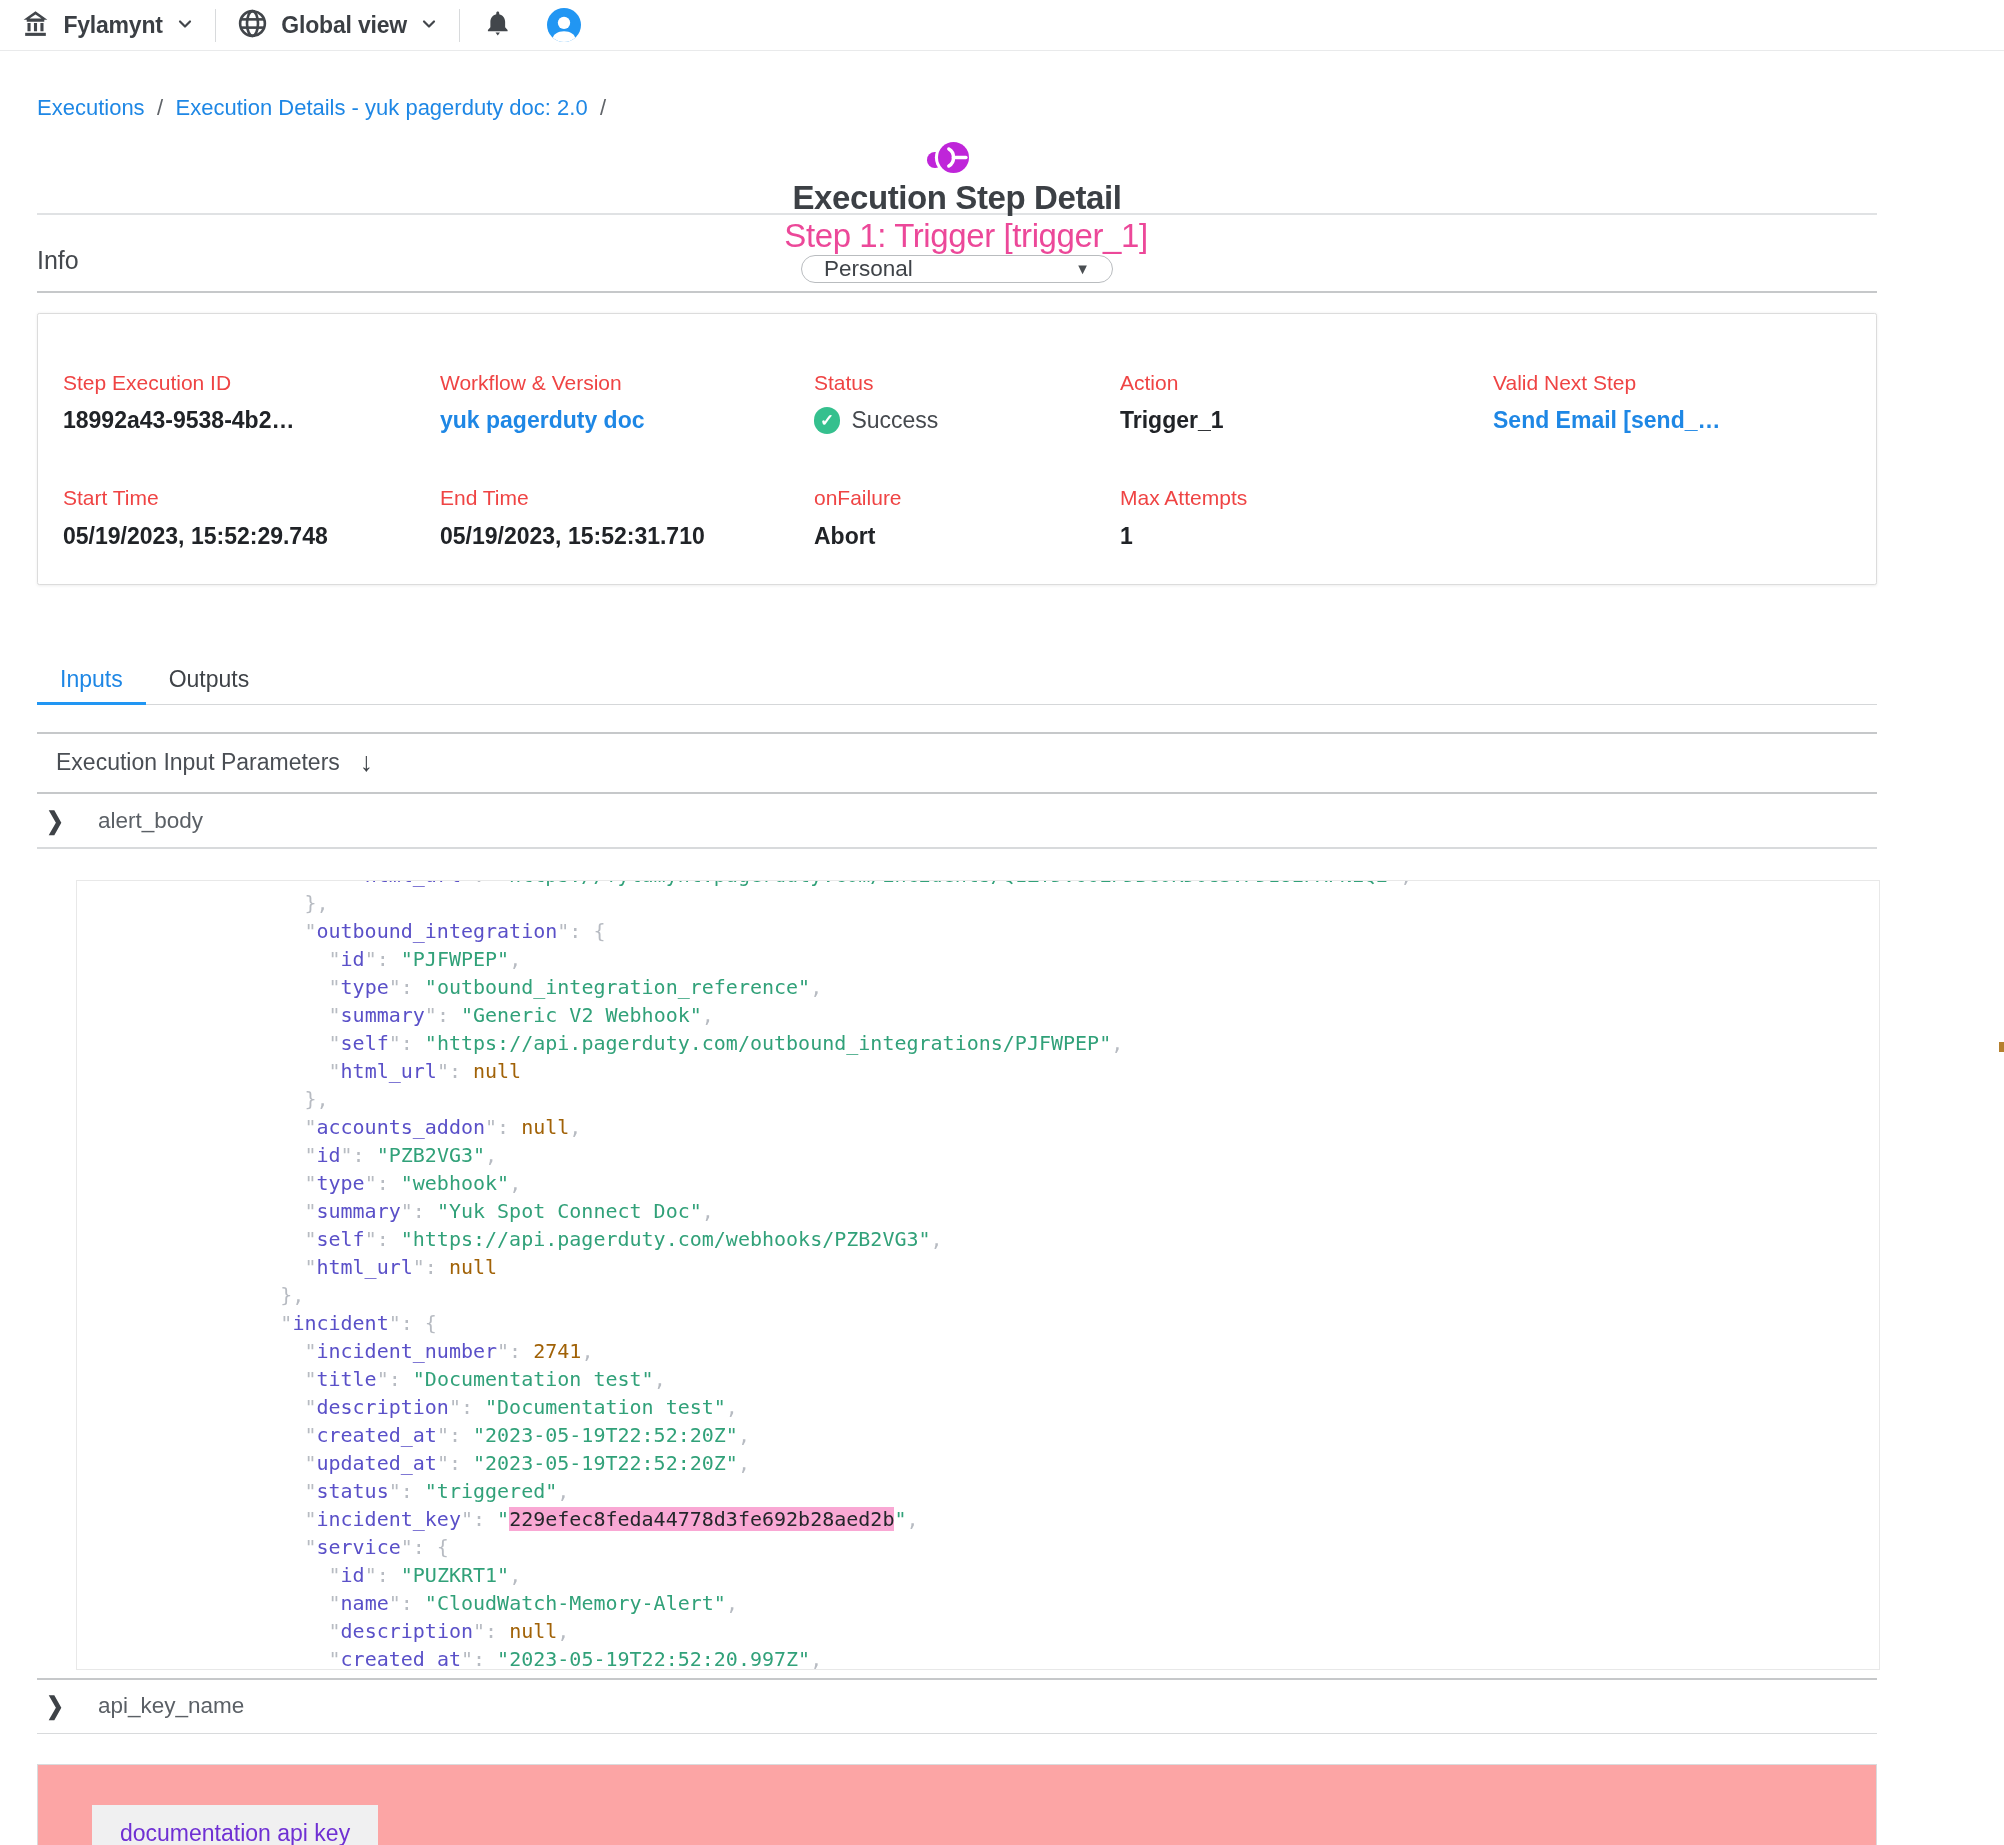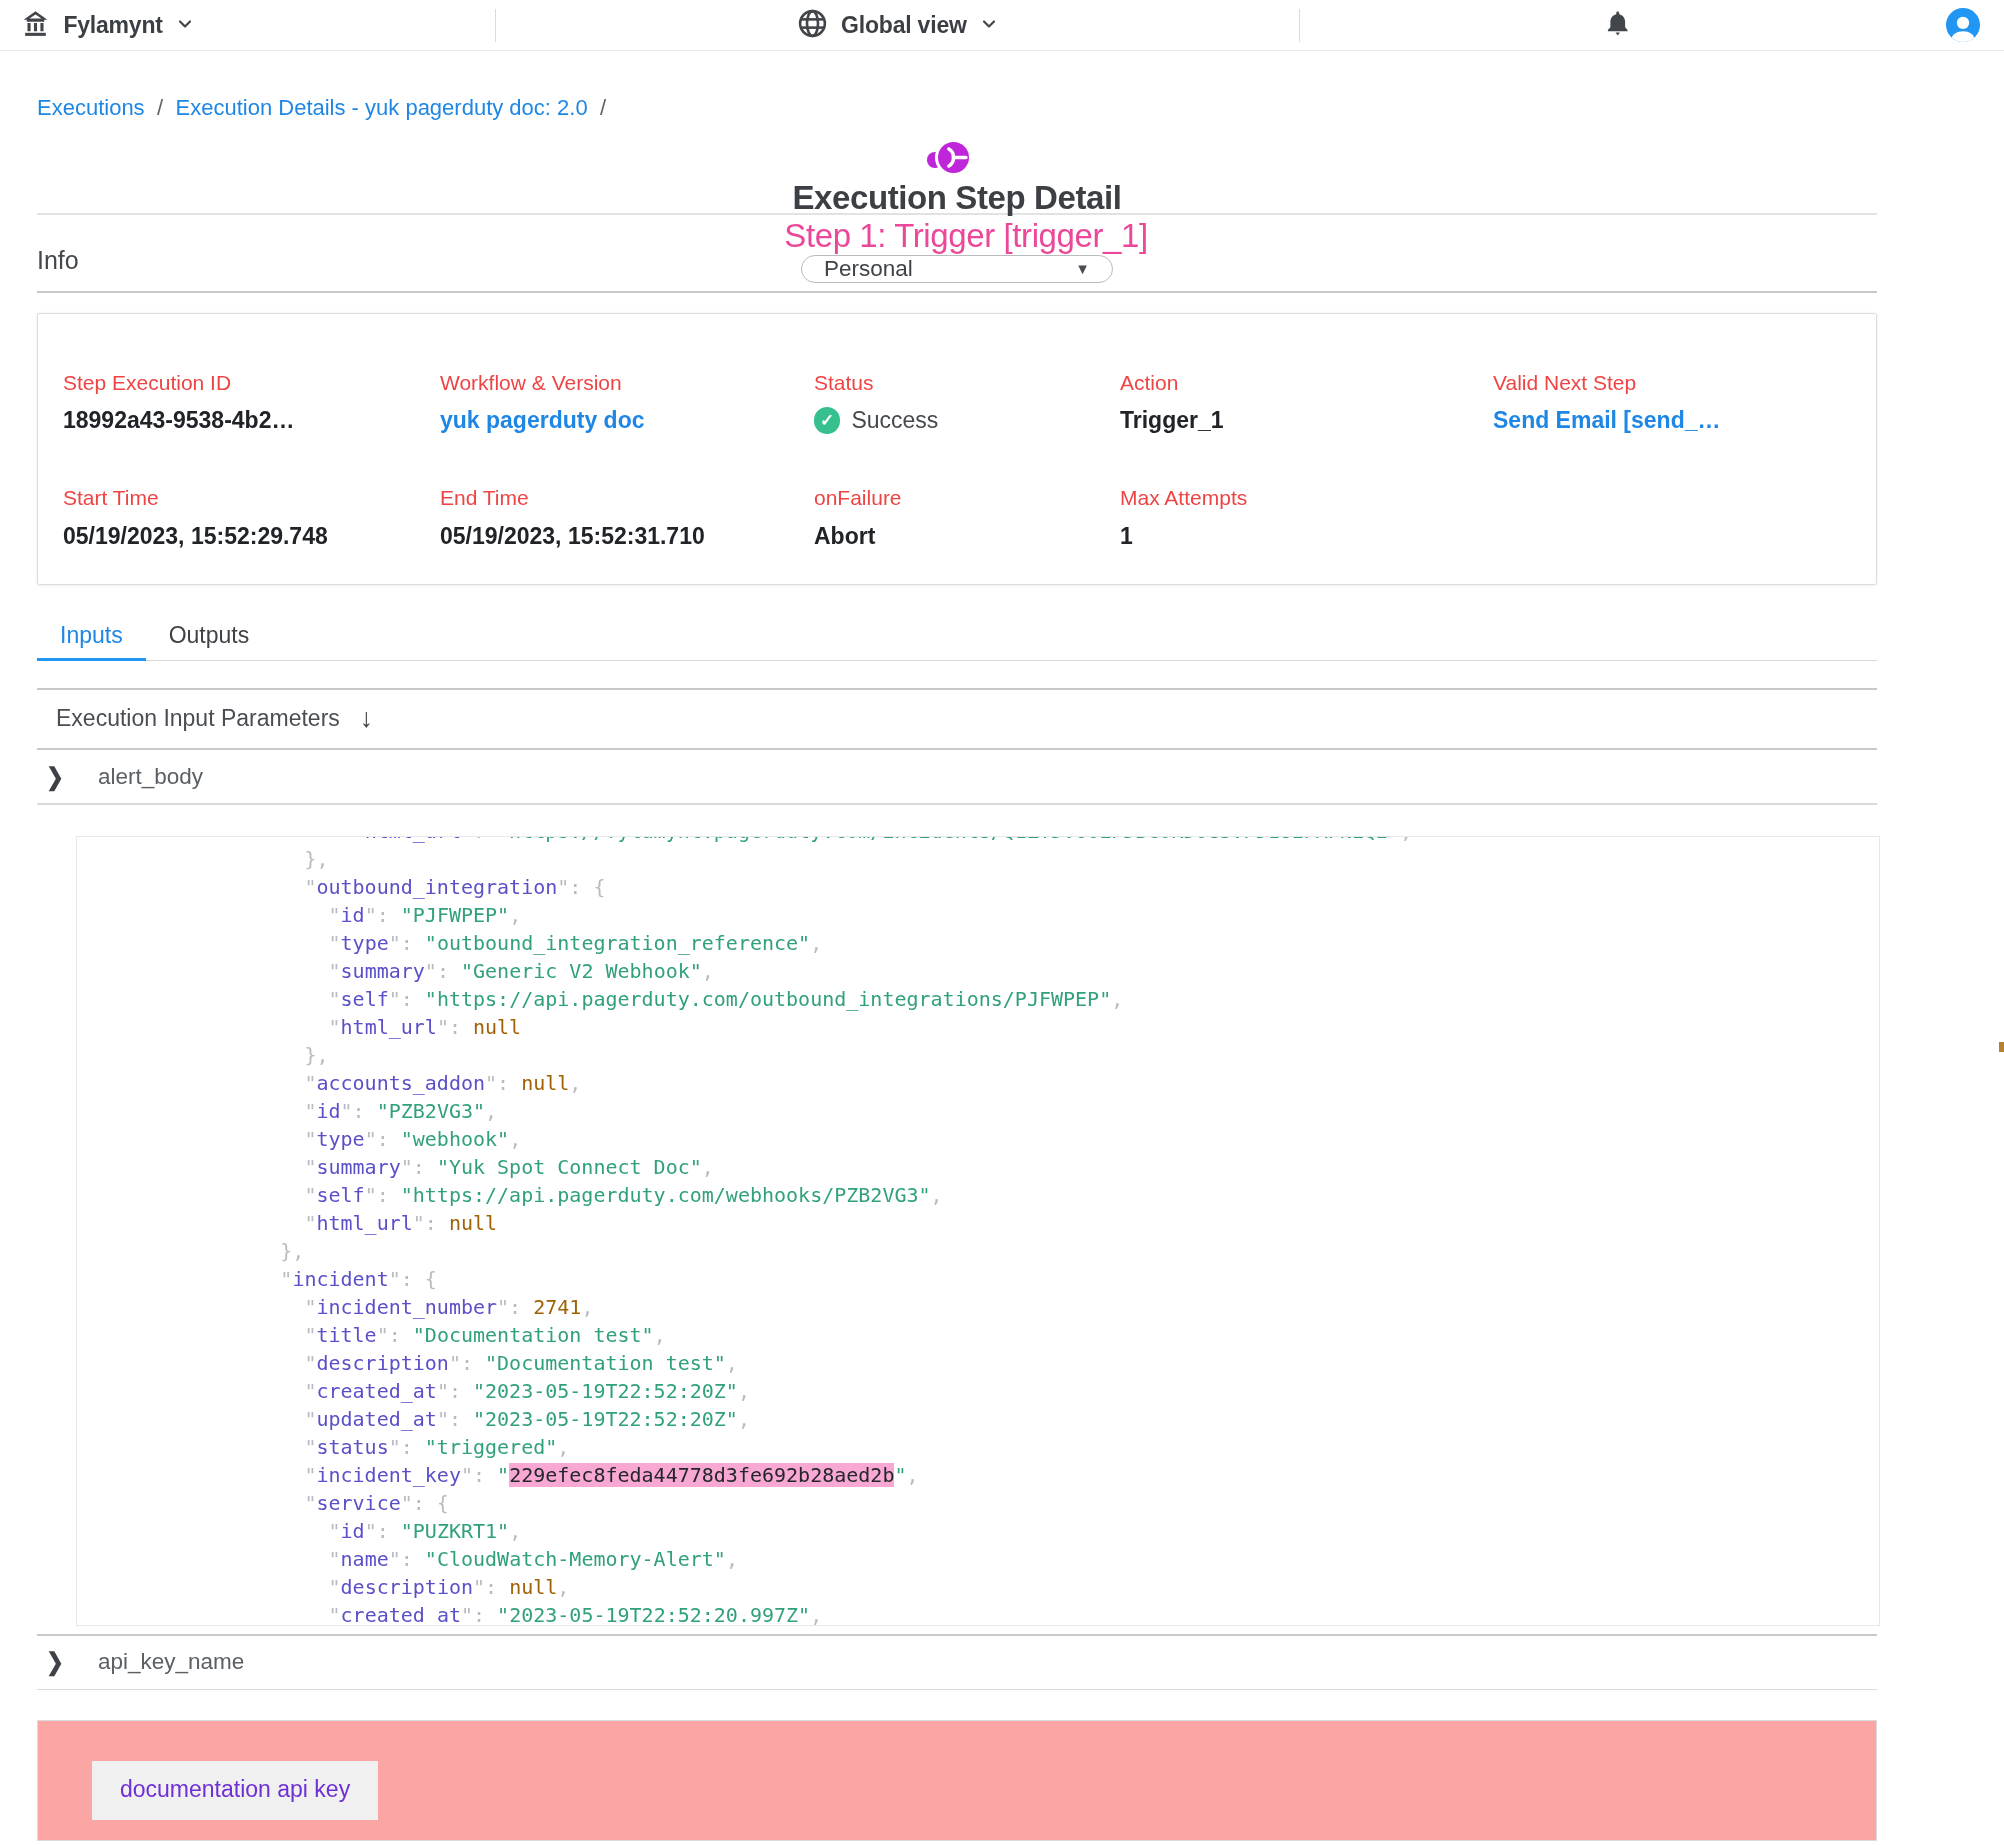--- a/index.html
+++ b/index.html
@@ -1,21 +1,21 @@
 <!DOCTYPE html>
 <html style="font-size:12.4px"><head>
 <meta charset="utf-8">
 <style>
   * { margin:0; padding:0; box-sizing:border-box; }
   html,body { width:2005px; height:1846px; background:#ffffff; overflow:hidden;
     font-family:"Liberation Sans", sans-serif; color:#3c4045; }
 
   
   .topbar { height:51px; border-bottom:0.8px solid #e9eaeb; display:flex; align-items:center;
-    justify-content:space-between; padding-right:14px; }
+    justify-content:flex-start; padding-right:14px; }
   .topbar-group { display:flex; align-items:center; gap:12.4px; padding:0 20px; cursor:pointer; }
   .topbar-label { font-size:23px; font-weight:600; color:#3b3f44; letter-spacing:-0.2px; }
   .vsep { width:0.8px; height:33px; background:#d8dadc; }
   .icon-dark { color:#42464b; }
   .bell-wrap { padding:0 23px; cursor:pointer; display:flex; align-items:center; }
   .avatar { width:34px; height:34px; border-radius:50%; background:#2196f3; overflow:hidden;
     display:flex; align-items:flex-end; justify-content:center; margin:0 11px; cursor:pointer; }
 
   
   .page { padding:0 128px 0 37px; }
@@ -48,21 +48,21 @@
     display:grid; grid-template-columns:377px 374px 306px 373px 1fr; row-gap:28px; }
   .fld-label { font-size:21px; color:#ef4444; margin-bottom:12.4px;margin-top:24px; }
   .fld-value { font-size:23px; font-weight:600; color:#202327; display:flex; align-items:center; }
   .fld-value.link { color:#1e87e5; font-weight:600; cursor:pointer; }
   .fld-value.status { font-weight:400; color:#45494e; }
   .check-icon { width:26.4px; height:26.4px; border-radius:50%; background:#35c08e; color:#fff; display:inline-flex;
     align-items:center; justify-content:center; font-size:17px; font-weight:700; margin-right:11px; flex:none; }
 
   
   .tabs { margin-top:37px; display:flex; border-bottom:1.6px solid #d5d7d9; }
-  .tab { padding:0 23px 11px; font-size:23px; color:#3f4348; cursor:pointer; position:relative; }
+  .tab { padding:0 23px 11px; font-size:23px; color:#3f4348; cursor:pointer; position:relative;margin-top:44px; }
   .tab.active { color:#1e87e5; }
   .tab.active::after { content:""; position:absolute; left:0; right:0; bottom:-1.6px; height:3.1px; background:#2196f3; }
 
   .hr-sect { margin-top:27px; }
 
   .params-header { height:58px; display:flex; align-items:center; gap:20px;margin-left:19px; }
   .params-title { font-size:23px; font-weight:500; color:#4a4e54; }
   .dl-arrow { font-size:26.4px; font-weight:700; color:#3e4247; cursor:pointer; }
 
   .param-row { height:53px; display:flex; align-items:center; gap:34px; padding-left:9.3px; cursor:pointer; }

